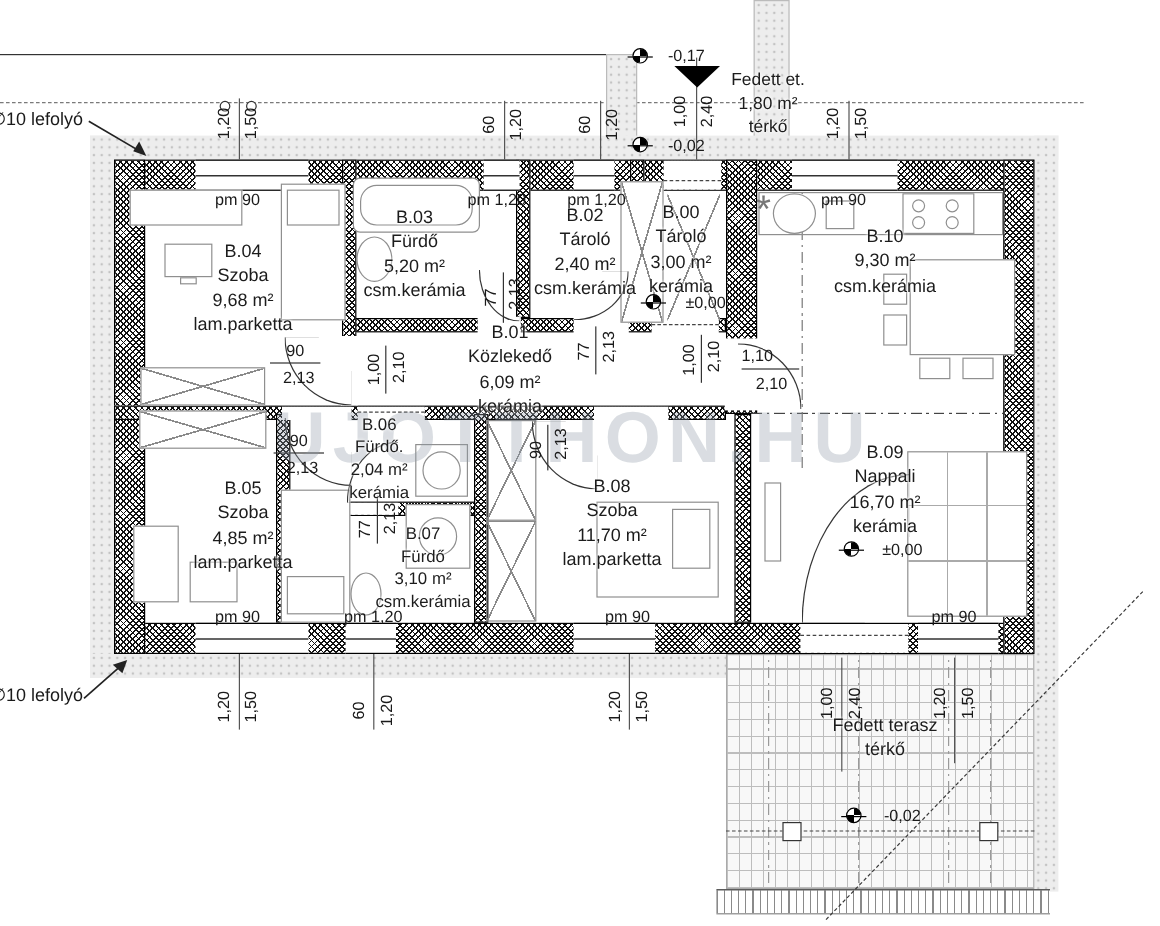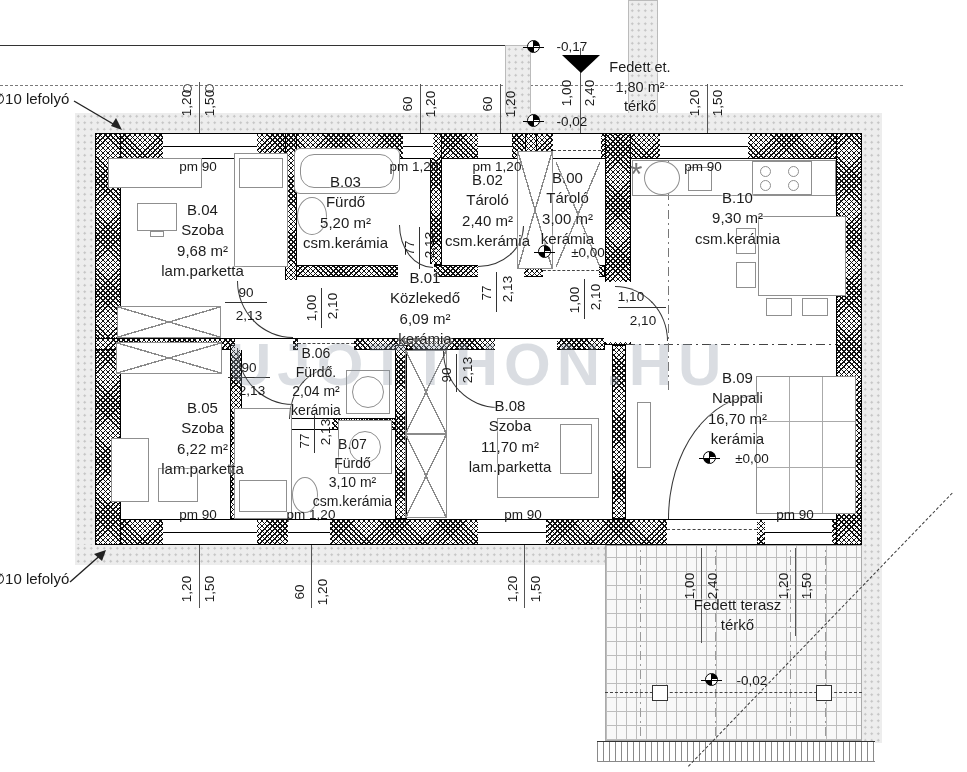--- a/index.html
+++ b/index.html
@@ -238,21 +238,21 @@
   </div>
   <div class="roomlab" style="left:275px;top:344px;width:82px;font-size:14px">
     <div>B.06</div>
     <div>Fürdő.</div>
     <div>2,04 m²</div>
     <div>kerámia</div>
   </div>
   <div class="roomlab" style="left:130px;top:398px;width:145px">
     <div>B.05</div>
     <div>Szoba</div>
-    <div>6,22 m²</div>
+    <div>4,85 m²</div>
     <div>lam.parketta</div>
   </div>
   <div class="roomlab" style="left:300px;top:435px;width:105px;font-size:14px">
     <div>B.07</div>
     <div>Fürdő</div>
     <div>3,10 m²</div>
     <div>csm.kerámia</div>
   </div>
   <div class="roomlab" style="left:440px;top:396px;width:140px">
     <div>B.08</div>

